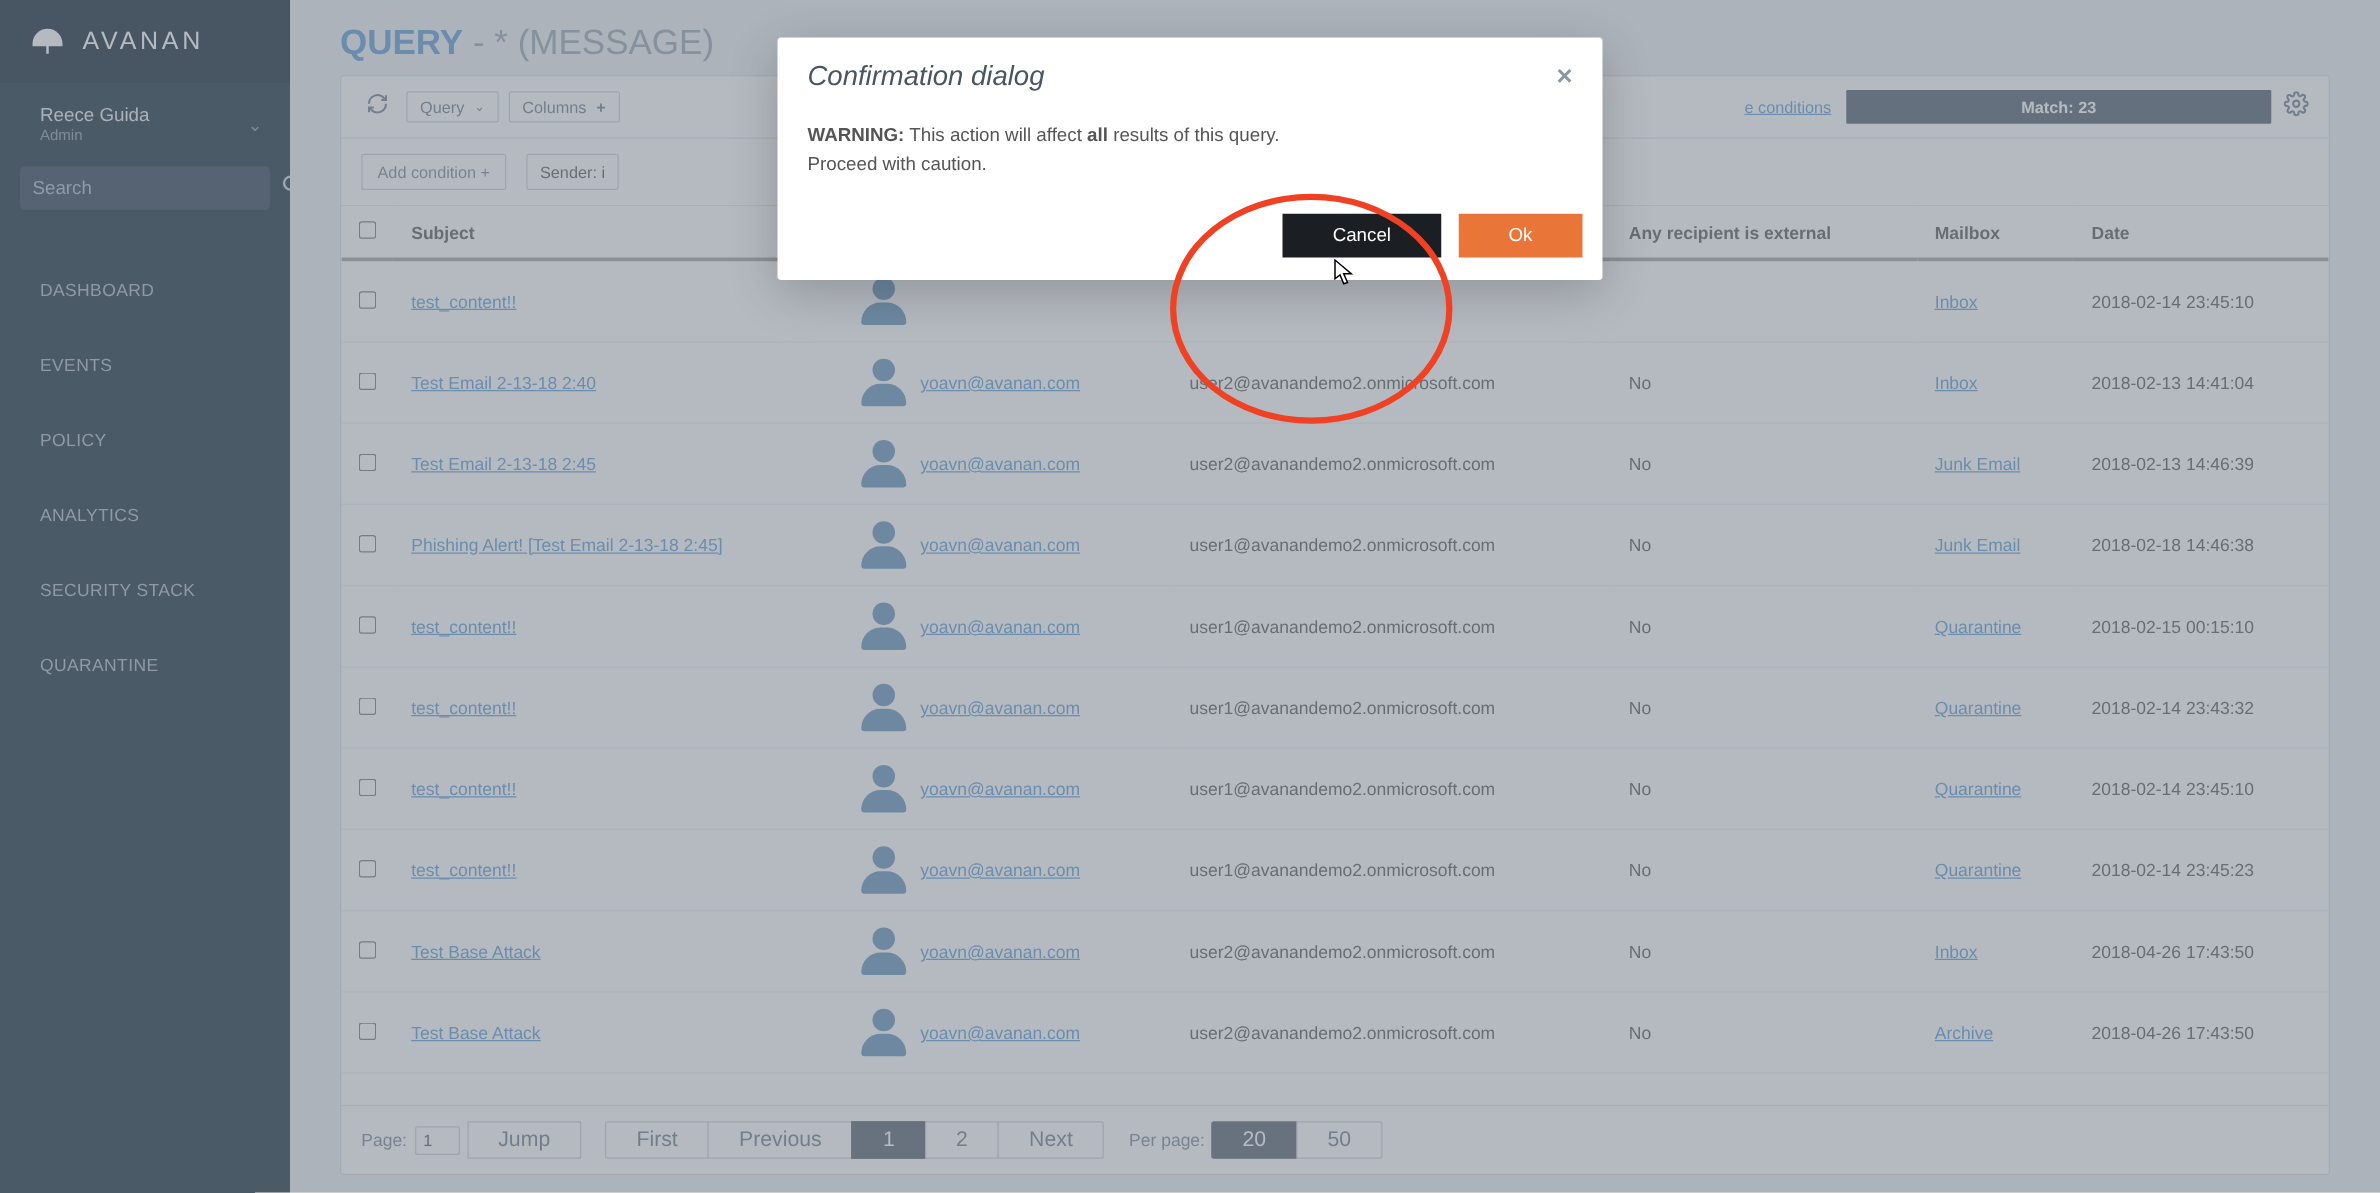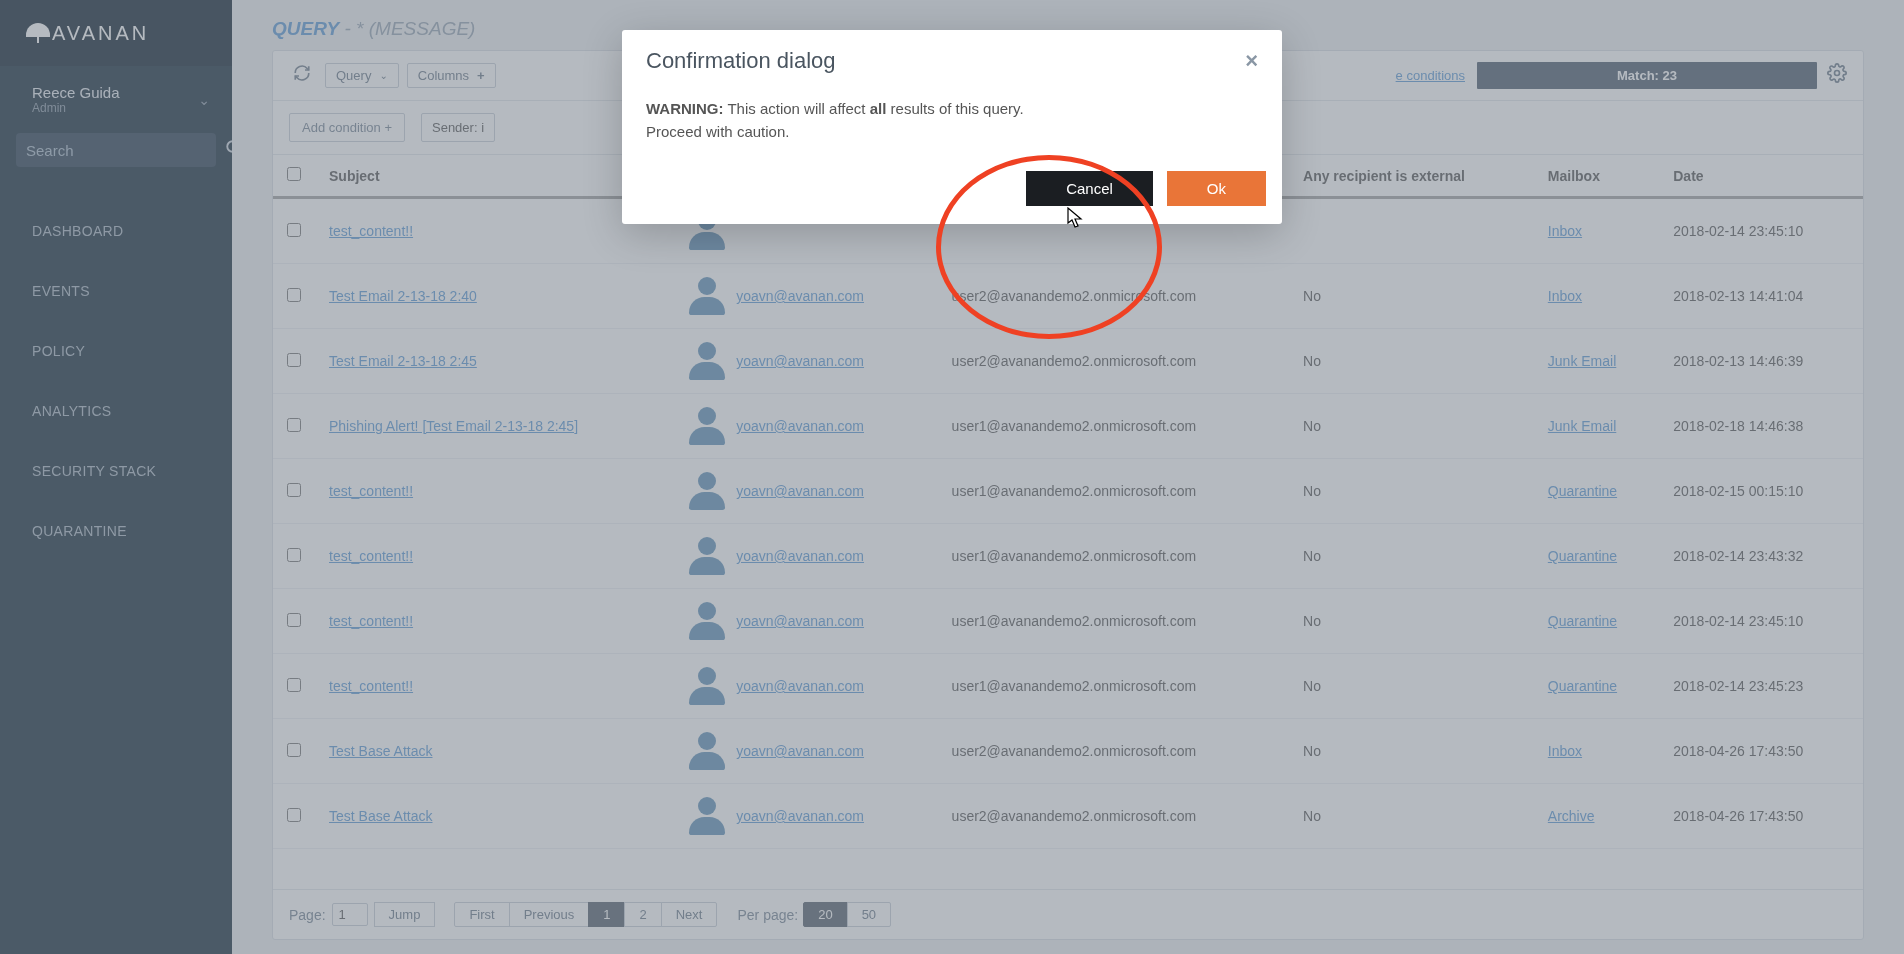--- a/index.html
+++ b/index.html
@@ -3,21 +3,21 @@
 <meta charset="utf-8">
 <style>
 * { margin: 0; padding: 0; box-sizing: border-box; }
 body { font-family: -apple-system, BlinkMacSystemFont, "Segoe UI", Arial, sans-serif; font-size: 14px; color: #555; background: #eef0f2; width: 1904px; height: 954px; overflow: hidden; position: relative; }
 
 .app { display: flex; height: 100%; }
 
 
 .sidebar { width: 232px; background: #152a3a; color: #a9b7c3; display: flex; flex-direction: column; }
 .logo { height: 66px; display: flex; align-items: center; padding-left: 26px; background: #0f2130; }
-.logo-text { color: #fff; font-size: 20px; letter-spacing: 3px; font-weight: 400; display: flex; align-items: center; }
+.logo-text { color: #fff; font-size: 20px; letter-spacing: 3px; font-weight: 400; display: flex; align-items: center; gap: 14px; }
 .logo-umbrella { display: inline-block; width: 24px; height: 20px; margin-right: 2px; position: relative; }
 .logo-umbrella::before { content: ""; position: absolute; top: 0; left: 0; width: 24px; height: 14px; border-radius: 24px 24px 0 0; background: #fff; }
 .logo-umbrella::after { content: ""; position: absolute; top: 12px; left: 11px; width: 2px; height: 8px; background: #fff; }
 
 .user-block { padding: 18px 32px; position: relative; }
 .user-name { color: #e5eaf0; font-size: 15px; }
 .user-role { color: #8a99a7; font-size: 12px; }
 .user-chevron { position: absolute; right: 22px; top: 26px; color: #8a99a7; }
 
 .search-wrap { padding: 0 16px 14px 16px; }
@@ -25,21 +25,21 @@
 .search-input { background: transparent; border: none; color: #cfd8e0; flex: 1; outline: none; font-size: 15px; }
 .search-input::placeholder { color: #a9bac9; }
 .search-icon { color: #cfd8e0; font-size: 16px; }
 
 .nav { display: flex; flex-direction: column; padding-top: 20px; }
 .nav-item { padding: 22px 32px; color: #a9b7c3; font-size: 14px; font-weight: 500; cursor: pointer; letter-spacing: 0.3px; }
 
 
 .main { flex: 1; display: flex; flex-direction: column; background: #eef0f2; overflow: hidden; }
 .page-header { padding: 18px 40px 10px 40px; }
-.page-title { color: #667587; font-size: 19px; font-weight: 300; font-style: italic; }
+.page-title { color: #667587; font-size: 28px; font-weight: 300; }
 .page-title .q { color: #5c9ad6; font-weight: 700; }
 .page-title .dash { color: #96a4b3; }
 
 .content-area { padding: 0 40px 14px 40px; flex: 1; display: flex; flex-direction: column; overflow: hidden; }
 .panel { background: #fff; border: 1px solid #d9dee4; border-radius: 3px; flex: 1; display: flex; flex-direction: column; overflow: hidden; }
 
 .toolbar { padding: 10px 14px; border-bottom: 1px solid #e2e6ea; display: flex; align-items: center; gap: 8px; }
 .refresh-btn { color: #6f7d8c; font-size: 18px; cursor: pointer; padding: 2px 6px; }
 .select-btn { border: 1px solid #c7cfd8; background: #fff; padding: 4px 10px; font-size: 13px; color: #6b7a8a; border-radius: 2px; cursor: pointer; display: inline-flex; align-items: center; gap: 8px; }
 .select-btn .caret { font-size: 10px; }
@@ -62,32 +62,32 @@
 .avatar { width: 42px; height: 42px; display: inline-block; vertical-align: middle; margin-right: 8px; }
 .avatar .head { width: 18px; height: 18px; border-radius: 50%; background: #5f91b8; margin: 2px auto 0 auto; }
 .avatar .body { width: 36px; height: 18px; border-radius: 18px 18px 3px 3px; background: #5f91b8; margin: 2px auto 0 auto; }
 .sender-cell { display: flex; align-items: center; }
 .check-col, .check-head { width: 34px; }
 
 .pager { padding: 12px 16px; display: flex; align-items: center; gap: 20px; border-top: 1px solid #e2e6ea; }
 .pager-group { display: flex; align-items: center; gap: 6px; }
 .pager-label { color: #778696; font-size: 14px; }
 .page-input { width: 36px; border: 1px solid #c7cfd8; padding: 3px 6px; font-size: 13px; color: #555; border-radius: 2px; }
-.pg-btn { border: 1px solid #c7cfd8; background: #fff; padding: 4px 14px; font-size: 13px; color: #6b7a8a; cursor: pointer; }
+.pg-btn { border: 1px solid #c7cfd8; background: #fff; padding: 4px 24px; font-size: 17px; color: #6b7a8a; cursor: pointer; }
 .pg-btn.active { background: #55616e; color: #fff; border-color: #55616e; }
 .pg-set { display: flex; }
 .pg-set .pg-btn { border-radius: 0; margin-left: -1px; }
 .pg-set .pg-btn:first-child { border-top-left-radius: 2px; border-bottom-left-radius: 2px; }
 .pg-set .pg-btn:last-child { border-top-right-radius: 2px; border-bottom-right-radius: 2px; }
 
 
 .overlay { position: absolute; inset: 0; background: rgba(120,130,140,0.55); display: flex; align-items: flex-start; justify-content: center; padding-top: 30px; z-index: 100; }
 .modal { background: #fff; width: 660px; border-radius: 3px; box-shadow: 0 10px 40px rgba(0,0,0,0.2); }
 .modal-head { padding: 18px 24px; display: flex; align-items: center; }
-.modal-title { font-size: 22px; color: #4a5560; font-weight: 400; flex: 1; }
+.modal-title { font-size: 22px; color: #4a5560; font-weight: 400; flex: 1; font-style: italic; }
 .modal-close { color: #8a97a5; font-size: 22px; font-weight: bold; cursor: pointer; line-height: 1; }
 .modal-body { padding: 6px 24px 18px 24px; font-size: 15px; color: #555; line-height: 1.5; }
 .modal-body b { font-weight: 700; }
 .modal-foot { padding: 10px 16px 18px 16px; display: flex; justify-content: flex-end; gap: 14px; }
 .btn { padding: 9px 40px; border: none; cursor: pointer; font-size: 15px; }
 .btn-cancel { background: #1b1e22; color: #fff; }
 .btn-ok { background: #e97538; color: #fff; }
 
 
 .ann-circle { position: absolute; border: 5px solid #ef4123; border-radius: 50%; pointer-events: none; z-index: 200; }

